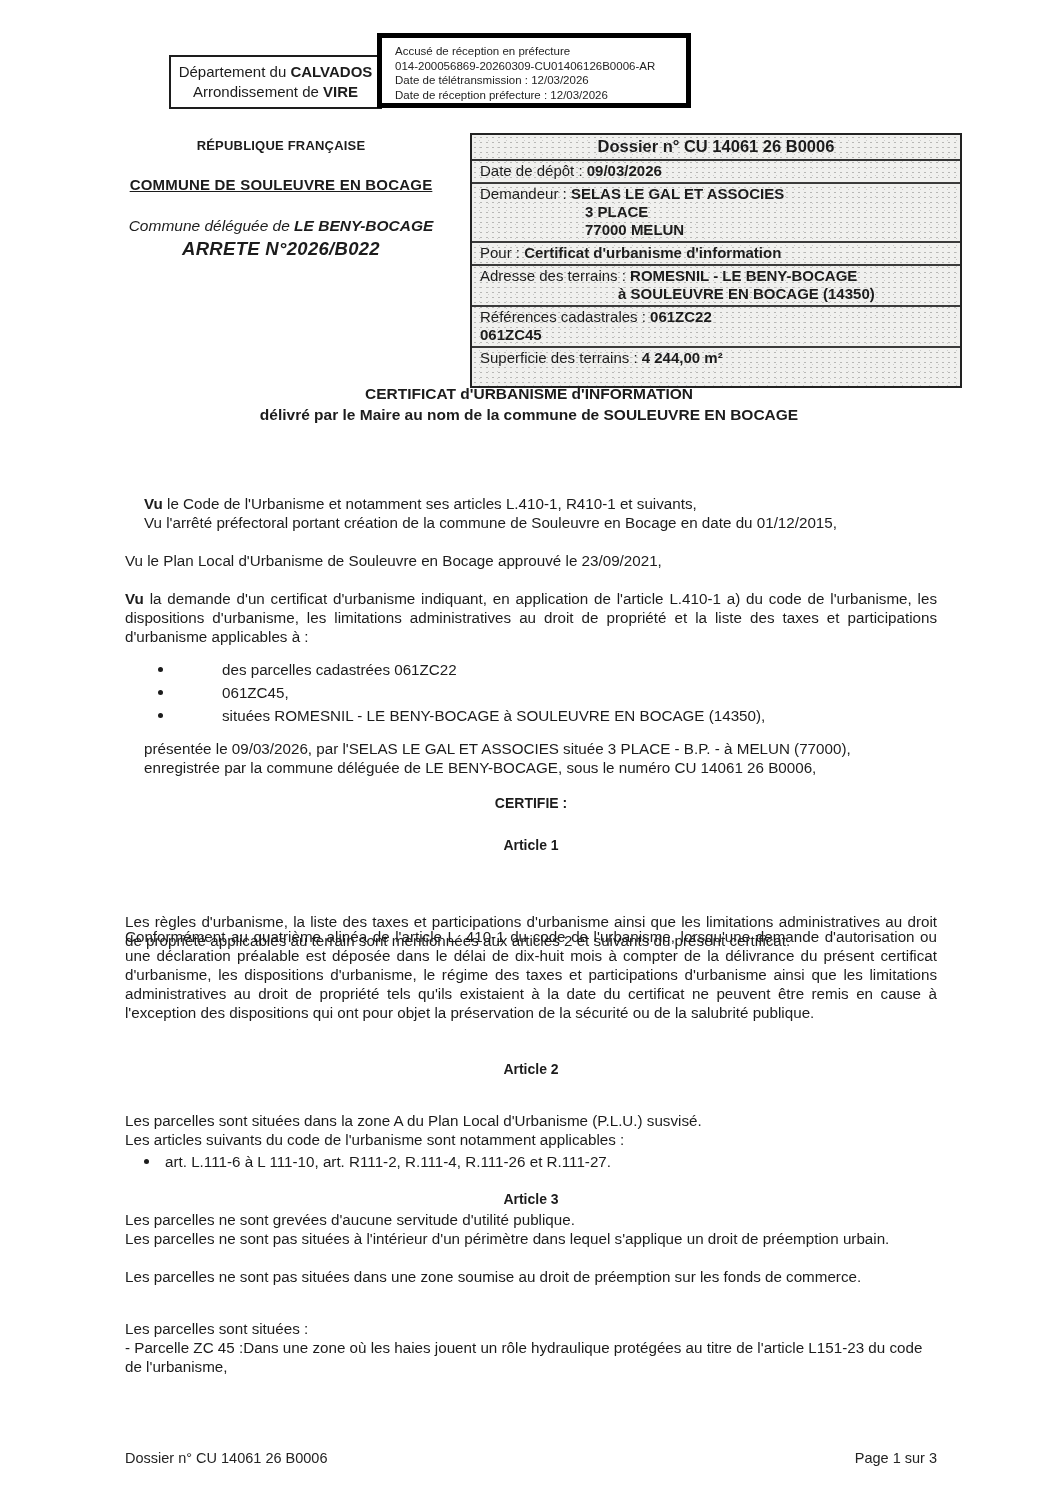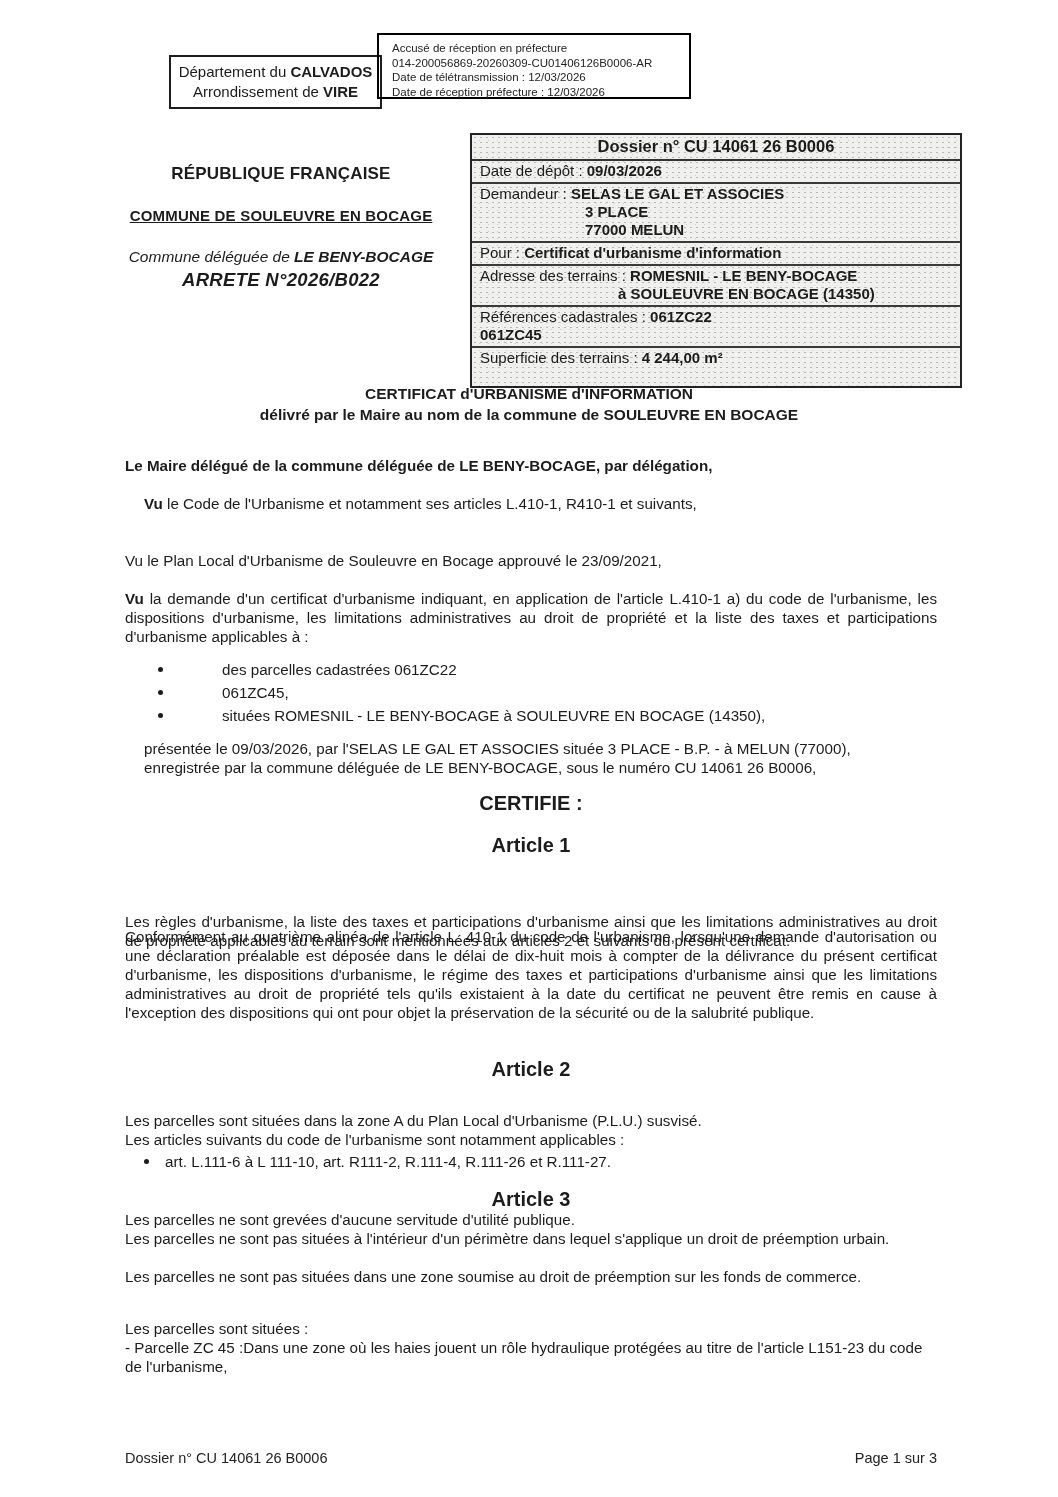--- a/index.html
+++ b/index.html
@@ -21,34 +21,34 @@
     border: 2px solid #1d1d1d;
     display: flex; flex-direction: column; justify-content: center; align-items: center;
     font-size: 15px; line-height: 20px;
     background: transparent;
   }
   .dept-box b { font-weight: bold; }
 
   
   .stamp-box {
     position: absolute; left: 377px; top: 33px;
-    width: 314px; height: 66px;
-    border: 2px solid #000000;
+    width: 314px; height: 75px;
+    border: 5px solid #000000;
     padding: 6px 6px 0 13px;
     font-size: 11.5px; line-height: 14.5px;
     color: #242424;
     background: transparent;
   }
 
   
   .left-col {
     position: absolute; left: 116px; top: 138px; width: 330px;
     text-align: center;
   }
-  .republique { font-weight: bold; font-size: 17px; letter-spacing: .2px; margin-top: 26px; }
+  .republique { font-weight: bold; font-size: 13px; letter-spacing: .2px; }
   .commune    { font-weight: bold; font-size: 15px; text-decoration: underline; margin-top: 23px; letter-spacing: .2px; }
   .delegated  { font-style: italic; font-size: 15.5px; margin-top: 24px; }
   .delegated b{ font-weight: bold; }
   .arrete     { font-weight: bold; font-style: italic; font-size: 18.5px; margin-top: 3px; letter-spacing: .3px; }
 
   
   .dossier {
     position: absolute; left: 470px; top: 133px; width: 492px;
     border: 2px solid #222222;
     background-color: #f0f0ee;
@@ -76,21 +76,21 @@
     position: absolute; left: 0; top: 383px; width: 1058px;
     text-align: center; font-weight: bold;
     font-size: 15.5px; line-height: 21px;
   }
 
   
   .blk { position: absolute; left: 125px; width: 812px; font-size: 15.2px; line-height: 19px; }
   .just { text-align: justify; }
   .bold { font-weight: bold; }
   .line { display: block; margin-left: 19px; }
-  .heading-c { text-align: center; font-weight: bold; font-size: 20px; }
+  .heading-c { text-align: center; font-weight: bold; font-size: 14px; }
 
   ul.b1 { list-style: none; }
   ul.b1 li { position: relative; padding-left: 97px; line-height: 23px; }
   ul.b1 li::before {
     content: ""; position: absolute; left: 33px; top: 9px;
     width: 5px; height: 5px; border-radius: 50%; background: #1c1c1c;
   }
   ul.b2 { list-style: none; }
   ul.b2 li { position: relative; padding-left: 40px; line-height: 19px; }
   ul.b2 li::before {
@@ -153,24 +153,24 @@
     <div class="d-row">
       <span>Superficie des terrains : </span><span class="d-val">4 244,00 m²</span>
     </div>
   </div>
 
   <div class="doc-title">
     <div>CERTIFICAT d'URBANISME d'INFORMATION</div>
     <div>délivré par le Maire au nom de la commune de SOULEUVRE EN BOCAGE</div>
   </div>
 
-  <p class="blk bold" style="top:456px">Le Maire délégué de la commune déléguée de LE BENY-BOCAGE, par délégation,</p>
 
   <p class="blk" style="top:494px">
     <span class="line"><b>Vu</b><span> le Code de l'Urbanisme et notamment ses articles L.410-1, R410-1 et suivants,</span></span>
+    <span class="line">Vu l'arrêté préfectoral portant création de la commune de Souleuvre en Bocage en date du 01/12/2015,</span>
   </p>
 
   <p class="blk" style="top:551px">Vu le Plan Local d'Urbanisme de Souleuvre en Bocage approuvé le 23/09/2021,</p>
 
   <p class="blk just" style="top:589px"><b>Vu</b><span> la demande d'un certificat d'urbanisme indiquant, en application de l'article L.410-1 a) du code de l'urbanisme, les dispositions d'urbanisme, les limitations administratives au droit de propriété et la liste des taxes et participations d'urbanisme applicables à :</span></p>
 
   <ul class="b1 blk" style="top:658px">
     <li>des parcelles cadastrées 061ZC22</li>
     <li>061ZC45,</li>
     <li>situées  ROMESNIL - LE BENY-BOCAGE à SOULEUVRE EN BOCAGE (14350),</li>

